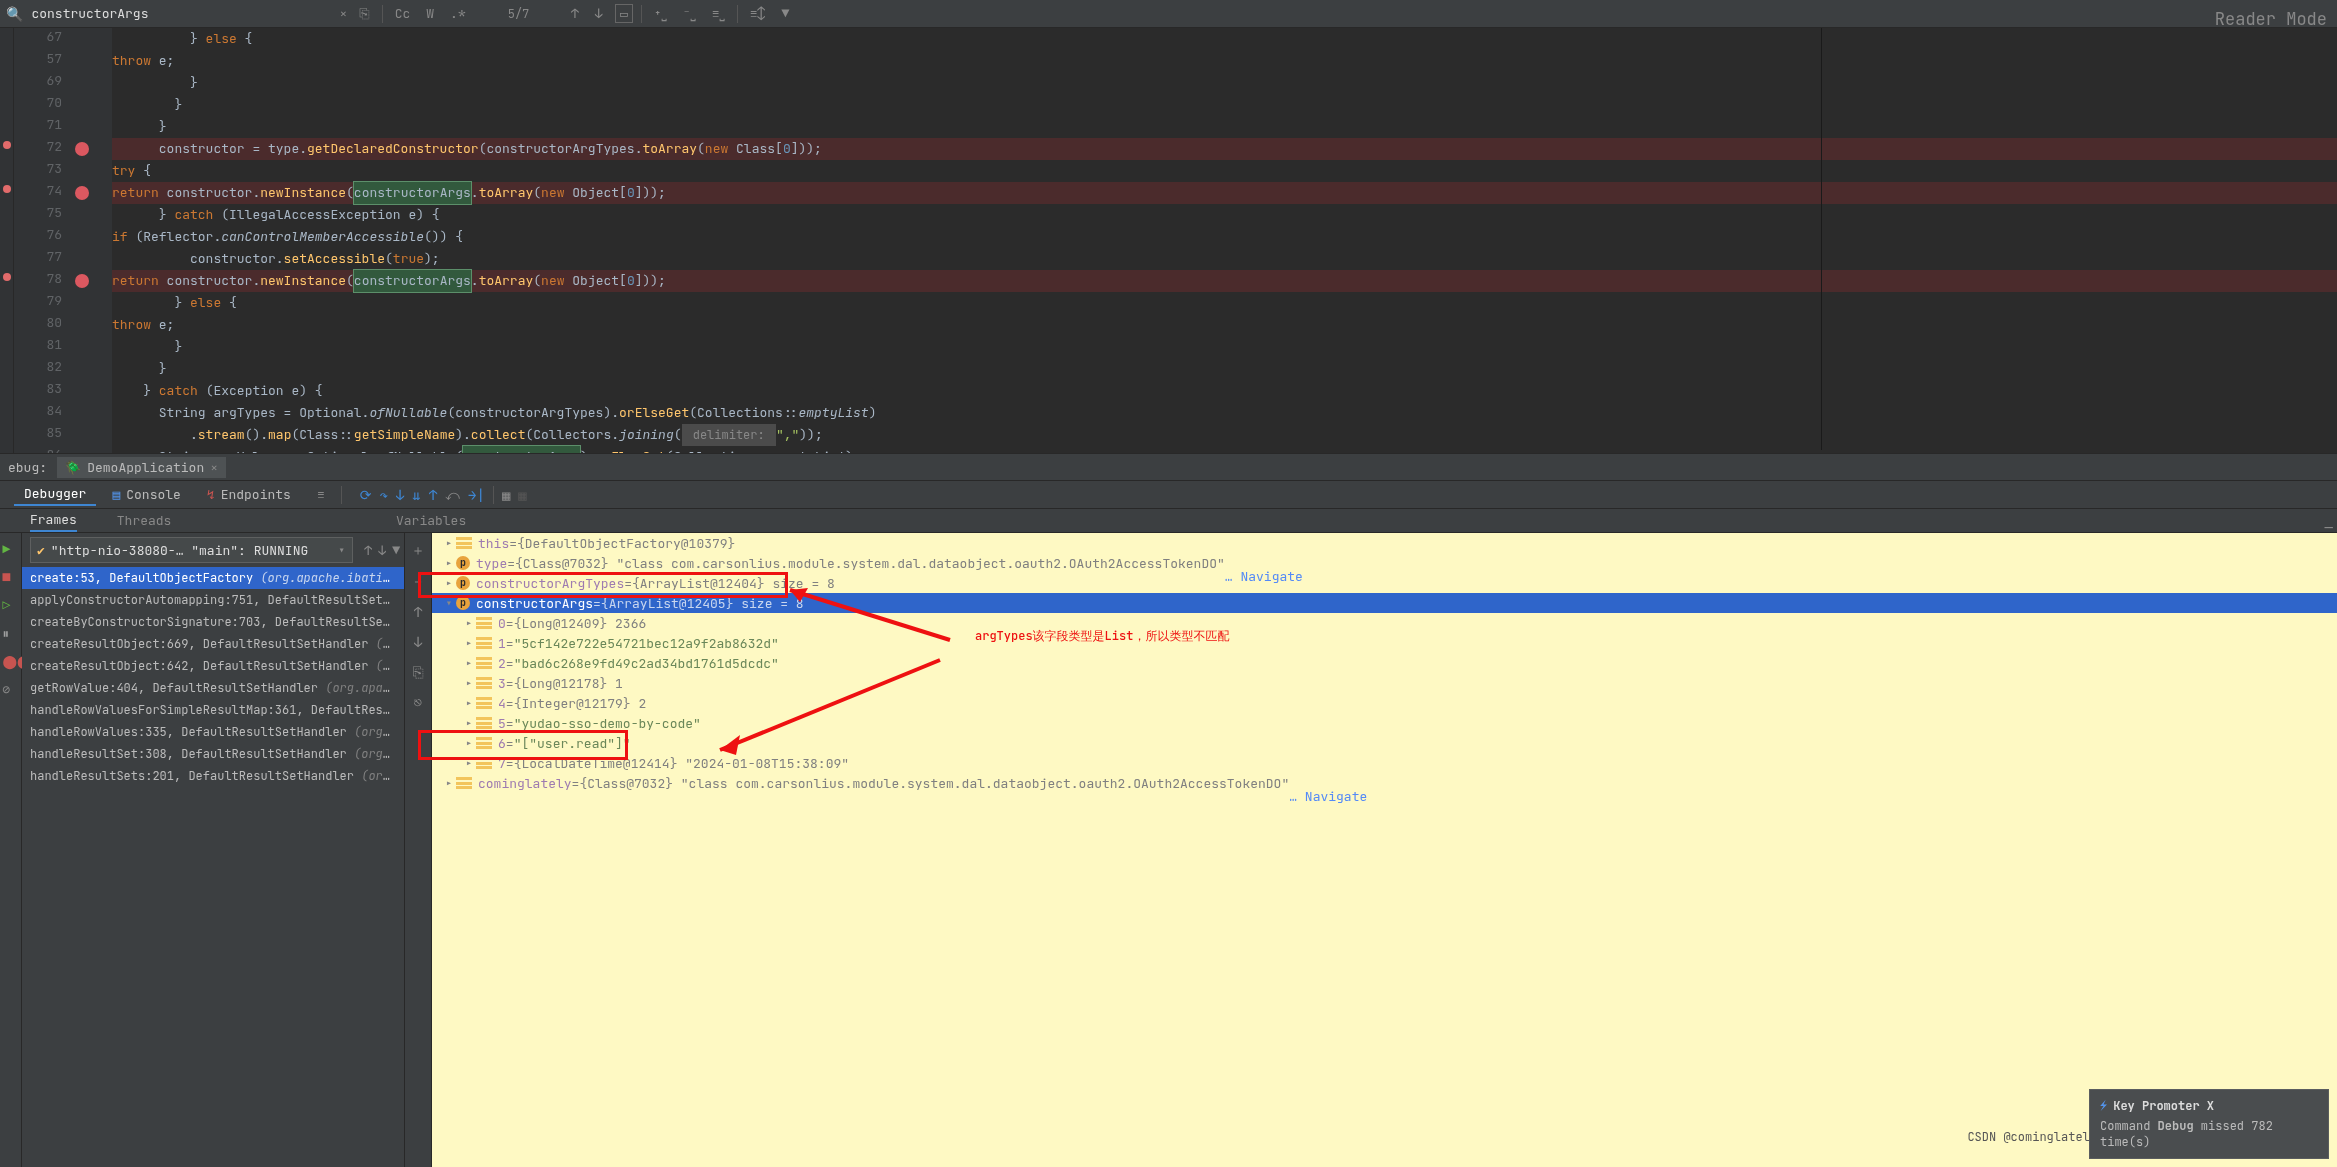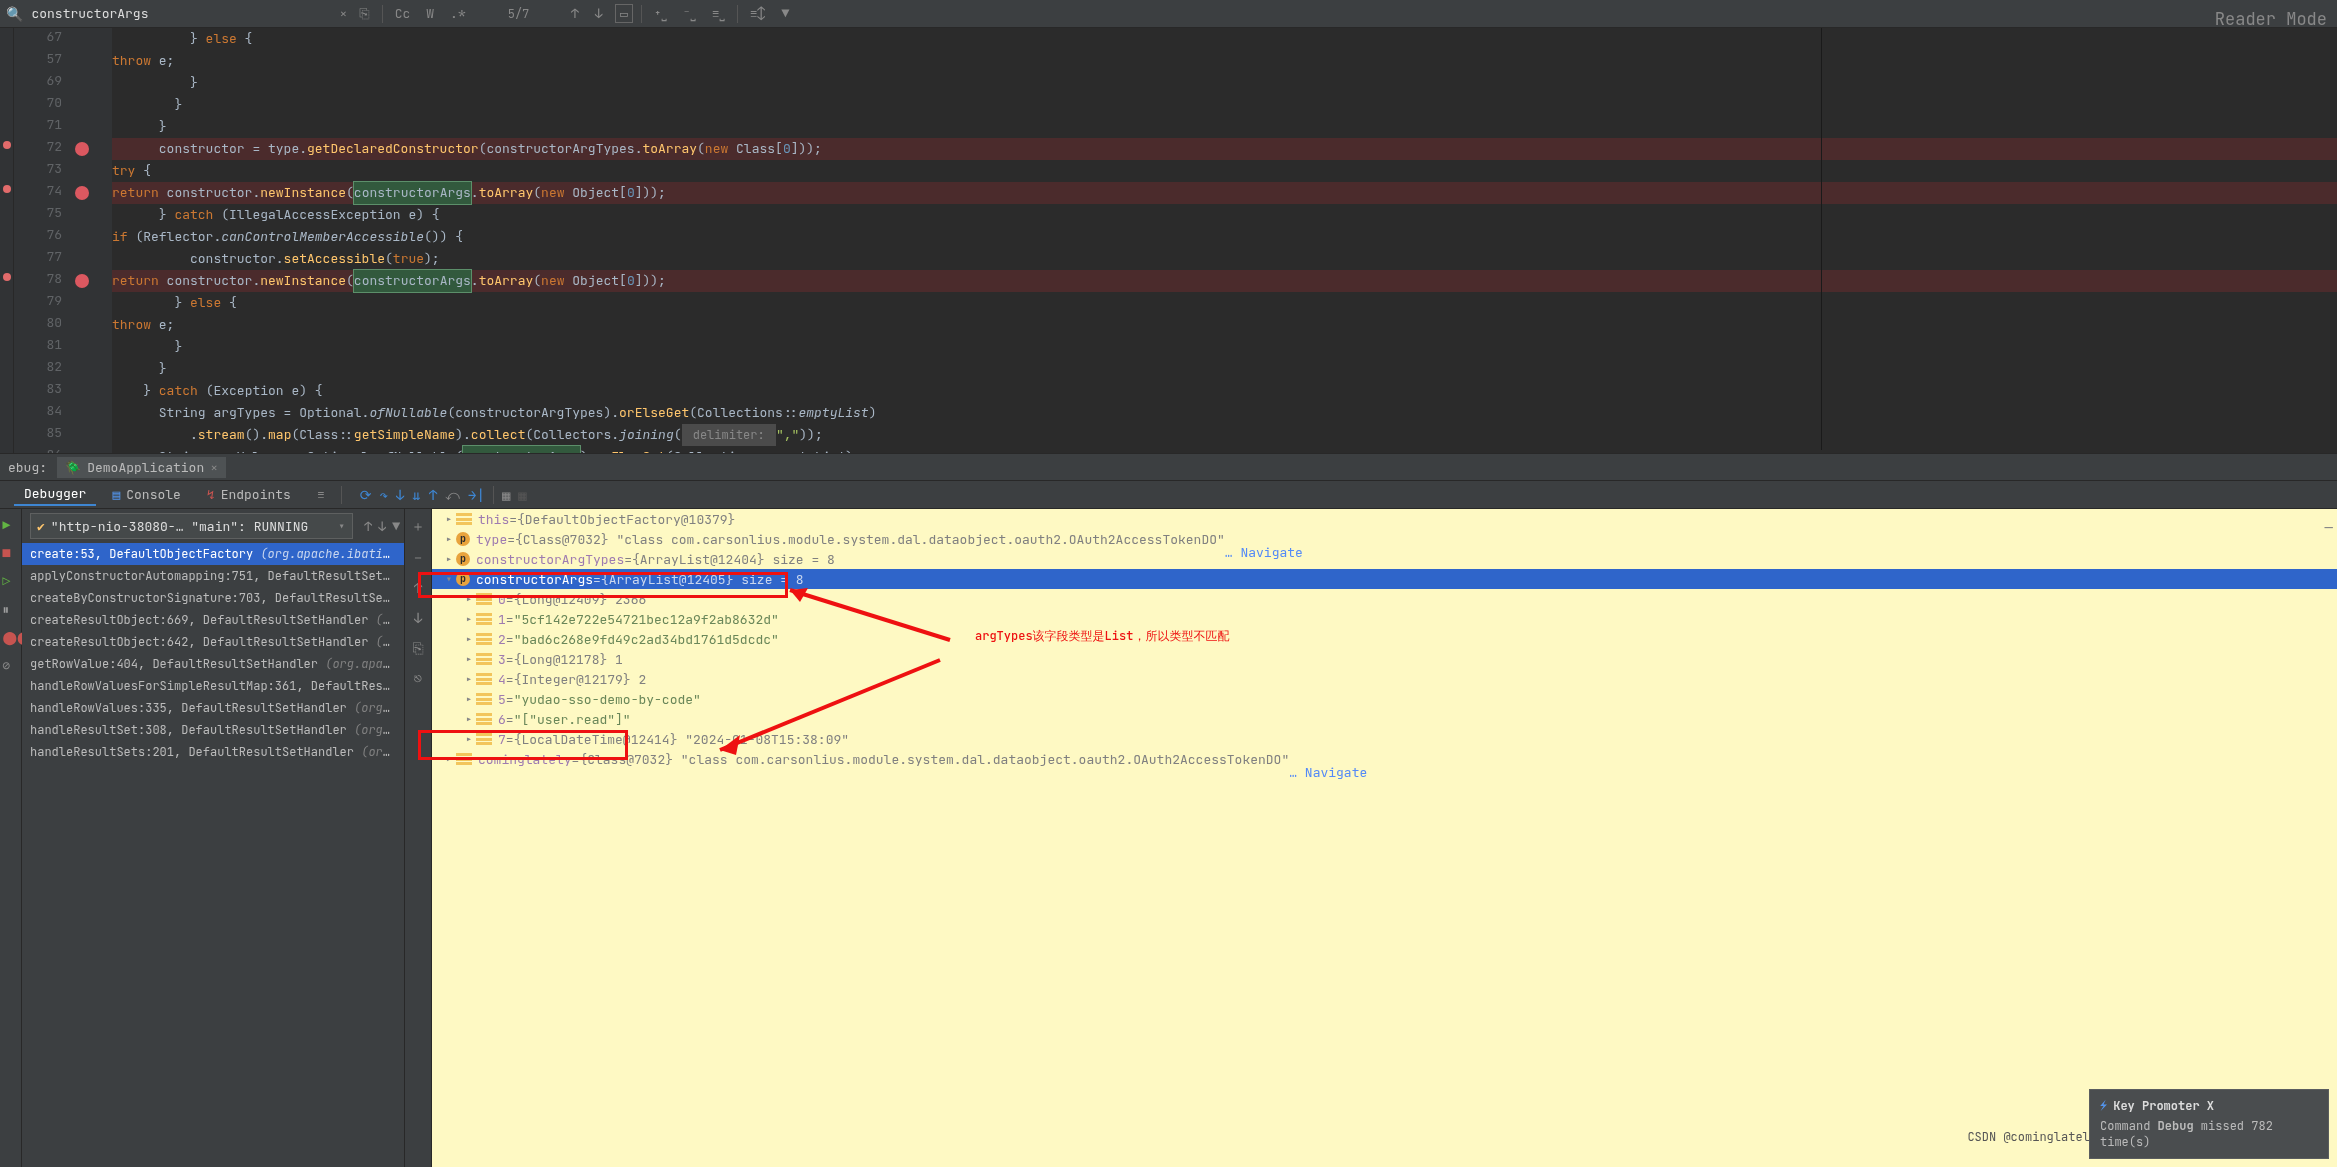--- a/index.html
+++ b/index.html
@@ -278,20 +278,29 @@
       <span class="si">⇊</span>
       <span class="si">↑</span>
       <span class="si grey">⤺</span>
       <span class="si">→|</span>
       <span class="step-sep"></span>
       <span class="si grey">▦</span>
       <span class="si grey" style="color:#555">▦</span>
     </div>
   </div>
 
+  <div class="debug-panels-header">
+    <div class="panel-title-frames">
+      <span style="color:#ddd;border-bottom:2px solid #3e86d2;padding:2px 0;">Frames</span>
+      <span>Threads</span>
+    </div>
+    <div class="panel-title-vars">
+      <span>Variables</span>
+    </div>
+  </div>
 
   <div class="debug-body">
 
     <div class="dbg-toolbar-strip" style="width:22px;">
       <span class="ico" style="color:#62b543;">▶</span>
       <span class="ico" style="color:#c75450;">■</span>
       <span class="ico" style="color:#62b543;">▷</span>
       <span class="ico">⏸</span>
       <span class="ico" style="color:#c75450;">⬤⬤</span>
       <span class="ico" style="color:#888;">⊘</span>

